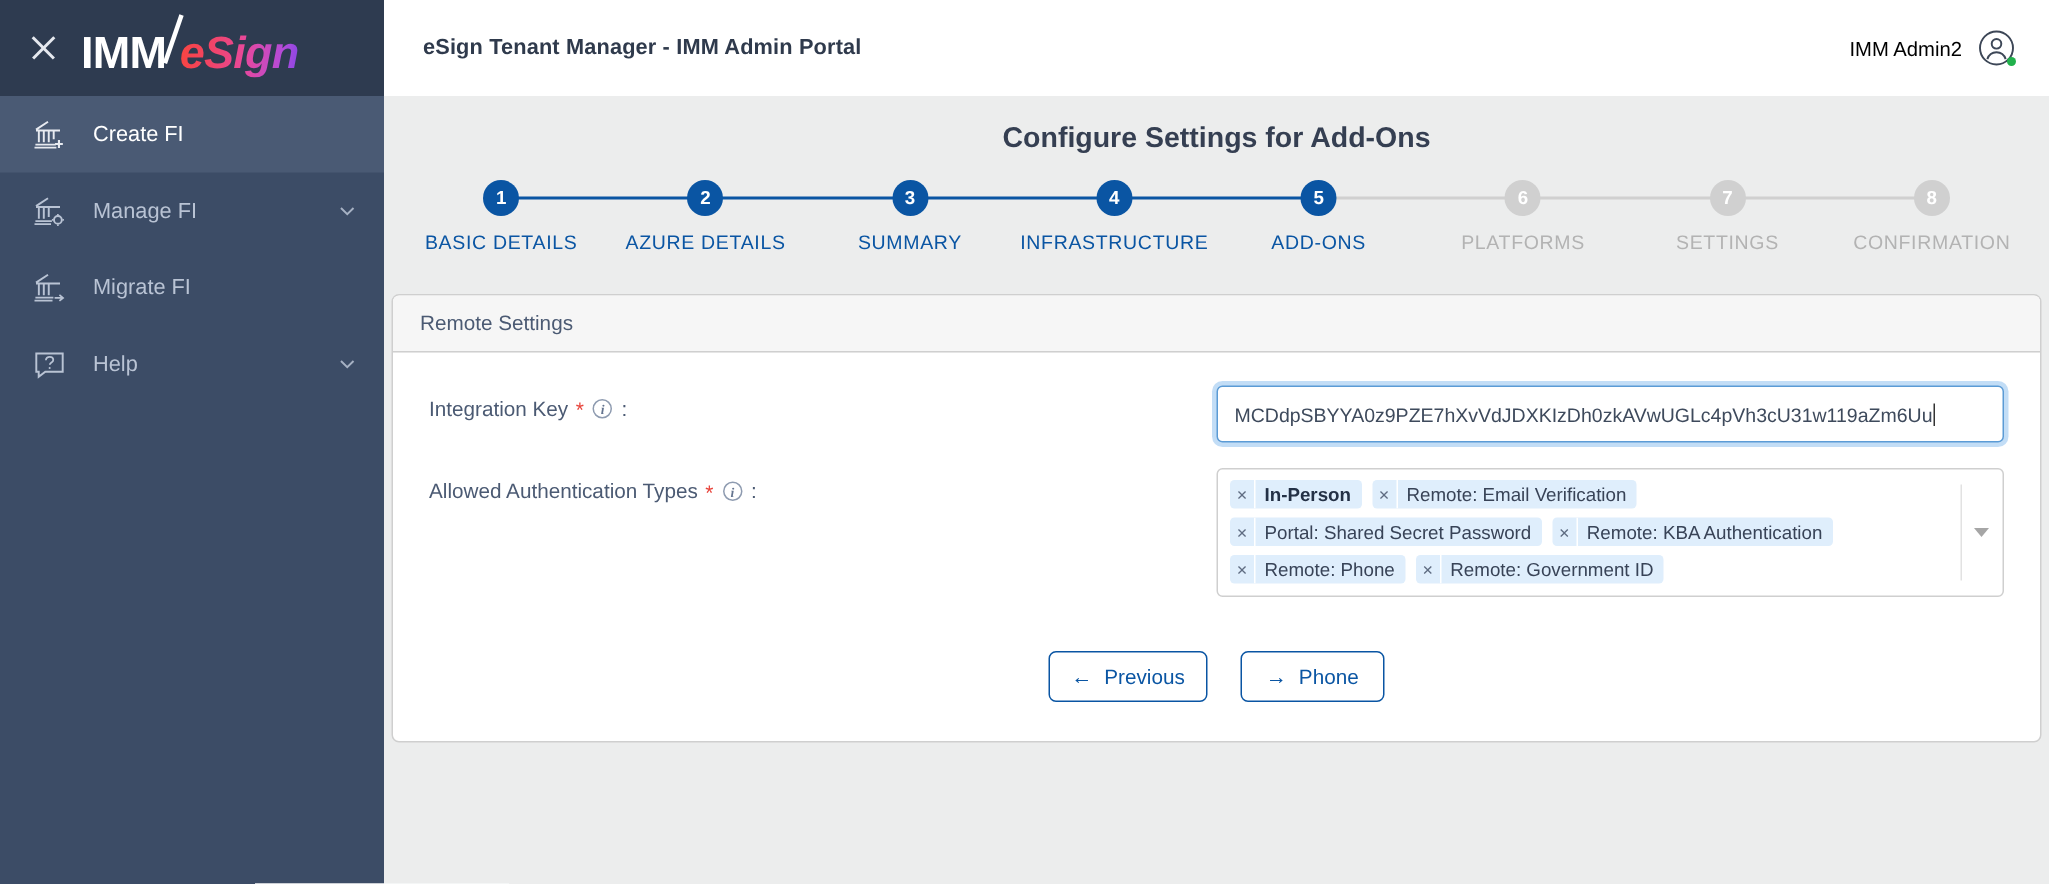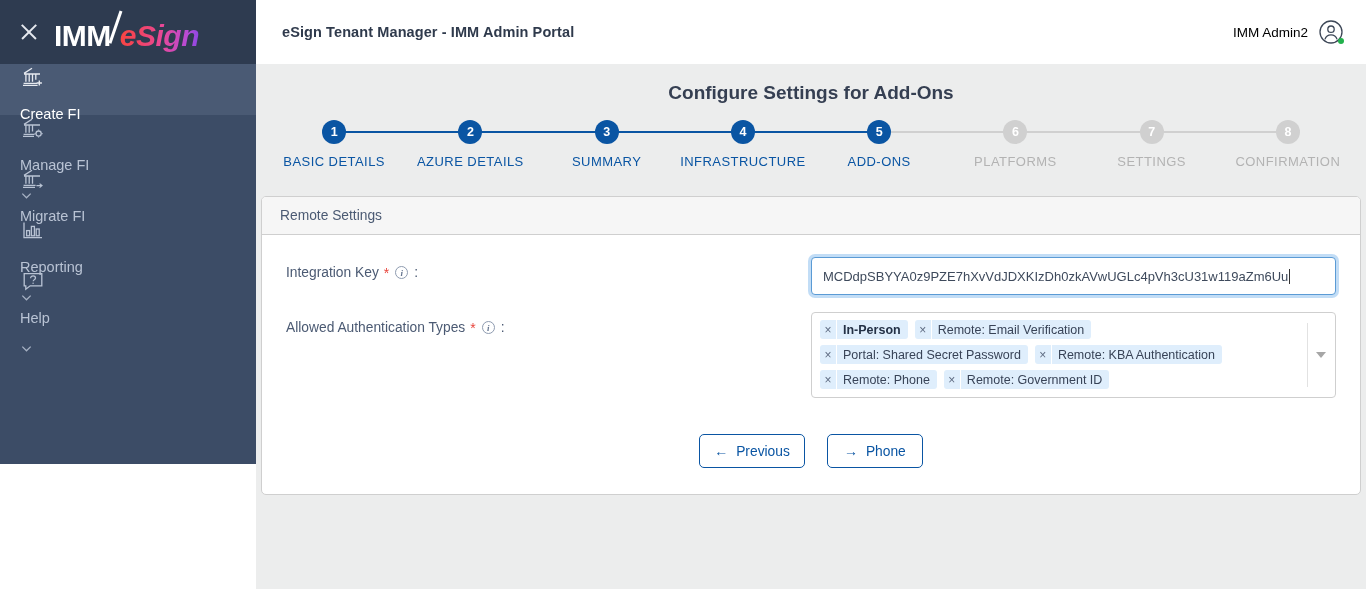--- a/index.html
+++ b/index.html
@@ -4,21 +4,21 @@
 <style>
   * { box-sizing: border-box; margin: 0; padding: 0; }
   html, body {
     width: 1366px; height: 589px;
     font-family: "Liberation Sans", sans-serif;
     background: #ffffff; overflow: hidden;
   }
   .app { display: flex; width: 1366px; height: 589px; }
 
   
-  .sidebar { width: 256px; height: 464px; background: #3c4c66; flex: 0 0 256px; position: relative; }
+  .sidebar { width: 256px; height: 589px; background: #3c4c66; flex: 0 0 256px; position: relative; }
   .sidebar-top {
     height: 64px; background: #2e3b50; display: flex; align-items: center;
     padding-left: 18px; gap: 14px;
   }
   .close-x {
     width: 22px; height: 22px; position: relative; cursor: pointer; flex: 0 0 22px;
   }
   .close-x::before, .close-x::after {
     content: ""; position: absolute; left: 1px; top: 10px; width: 20px; height: 1.6px;
     background: #e6e9ef;
@@ -35,22 +35,22 @@
     background: #ffffff; transform: rotate(19deg); transform-origin: center;
   }
   .logo .esign {
     background: linear-gradient(95deg, #f8453f 0%, #f2445f 22%, #e8489a 52%, #b44bd8 82%, #7b46e8 100%);
     -webkit-background-clip: text; background-clip: text; color: transparent;
     font-style: italic; font-weight: bold; padding-right: 3px;
   }
 
   .nav { padding-top: 0; }
   .nav-item {
-    height: 51px; display: flex; align-items: flex-start; padding: 0 18px 0 20px;
-    color: #b9c3d4; font-size: 14.5px; cursor: pointer; gap: 16px; flex-direction: column;
+    height: 51px; display: flex; align-items: center; padding: 0 18px 0 20px;
+    color: #b9c3d4; font-size: 14.5px; cursor: pointer; gap: 16px;
   }
   .nav-item.active { background: #4a5a74; color: #ffffff; }
   .nav-item .label { flex: 1; }
   .nav-icon { width: 26px; height: 26px; flex: 0 0 26px; display: flex; align-items: center; justify-content: center; }
   .nav-icon svg { display: block; }
   .chev { width: 13px; height: 13px; flex: 0 0 13px; opacity: .85; }
 
   
   .main { flex: 1; height: 589px; display: flex; flex-direction: column; background: #eceded; }
   .topbar {
@@ -205,34 +205,20 @@
       <div class="nav-item">
         <span class="nav-icon">
           <svg width="24" height="24" viewBox="0 0 24 24" fill="none" stroke="#b9c3d4" stroke-width="1.3">
             <path d="M3 9h16M11 3.2 3 8.4M4.9 9.6v7.2M8.2 9.6v7.2M11.5 9.6v7.2M2.6 18.4h12M2 20.4h12"></path>
             <path d="M15.4 18.6h5.4M18.6 16.6l2.4 2-2.4 2" stroke-width="1.2"></path>
           </svg>
         </span>
         <span class="label">Migrate FI</span>
       </div>
 
-      <div class="nav-item">
-        <span class="nav-icon">
-          <svg width="24" height="24" viewBox="0 0 24 24" fill="none" stroke="#b9c3d4" stroke-width="1.3">
-            <path d="M3 4.5v15.2h18"></path>
-            <rect x="5.6" y="12.6" width="3" height="5.2"></rect>
-            <rect x="10.4" y="8.4" width="3" height="9.4"></rect>
-            <rect x="15.2" y="11" width="3" height="6.8"></rect>
-          </svg>
-        </span>
-        <span class="label">Reporting</span>
-        <svg class="chev" viewBox="0 0 14 14" fill="none" stroke="#b9c3d4" stroke-width="1.4">
-            <path d="M2.5 5 7 9.4 11.5 5"></path>
-          </svg>
-      </div>
 
       <div class="nav-item">
         <span class="nav-icon">
           <svg width="24" height="24" viewBox="0 0 24 24" fill="none" stroke="#b9c3d4" stroke-width="1.3">
             <path d="M3.2 4.6h17.6v12.2H9.2l-4.4 3.4v-3.4H3.2z"></path>
             <path d="M9.6 9.2c0-1.4 1.1-2.3 2.5-2.3s2.4.9 2.4 2.1c0 1.7-2.3 1.7-2.3 3.2" stroke-width="1.2"></path>
             <circle cx="12.1" cy="14.3" r=".7" fill="#b9c3d4" stroke="none"></circle>
           </svg>
         </span>
         <span class="label">Help</span>

